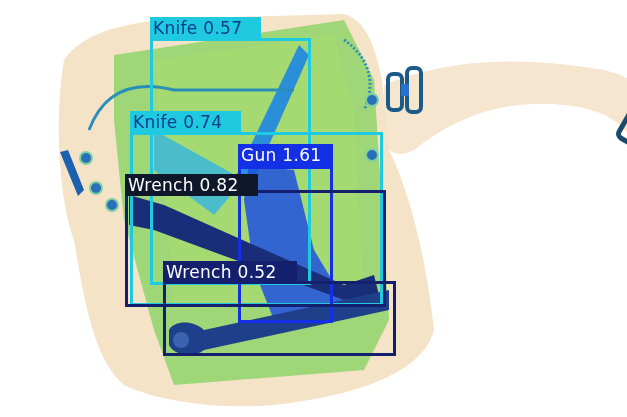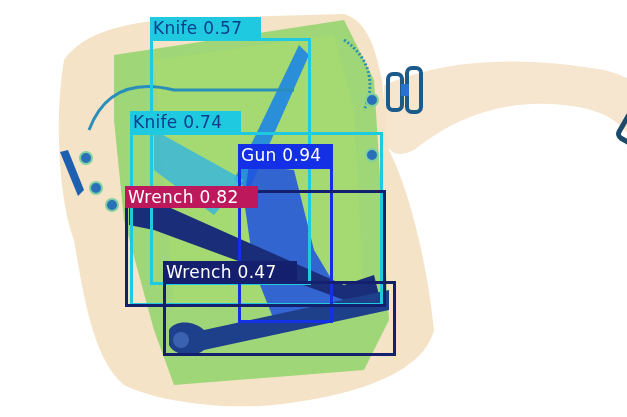--- a/index.html
+++ b/index.html
@@ -52,20 +52,20 @@
     <circle cx="328" cy="155" r="6" fill="#2a70b8" stroke="#7fd0a0" stroke-width="2"></circle>
   </svg>
 
   <div class="box" style="left:106px;top:38px;width:161px;height:247px;border-color:#1fc9e0;"></div>
   <div class="lbl" style="left:106px;top:17px;width:111px;background:#1fc9e0;color:#0c3d8c;">Knife 0.57</div>
 
   <div class="box" style="left:86px;top:132px;width:253px;height:174px;border-color:#1fc9e0;"></div>
   <div class="lbl" style="left:86px;top:111px;width:111px;background:#1fc9e0;color:#0c3d8c;">Knife 0.74</div>
 
   <div class="box" style="left:194px;top:166px;width:95px;height:157px;border-color:#1430e6;"></div>
-  <div class="lbl" style="left:194px;top:144px;width:95px;background:#1430e6;color:#ffffff;">Gun 0.94</div>
+  <div class="lbl" style="left:194px;top:144px;width:95px;background:#1430e6;color:#ffffff;">Gun 1.61</div>
 
   <div class="box" style="left:81px;top:190px;width:261px;height:117px;border-color:#14206e;"></div>
-  <div class="lbl" style="left:81px;top:186px;width:133px;background:#be185d;color:#ffffff;">Wrench 0.82</div>
+  <div class="lbl" style="left:81px;top:174px;width:133px;background:#0f172a;color:#ffffff;">Wrench 0.82</div>
 
   <div class="box" style="left:119px;top:281px;width:233px;height:75px;border-color:#14206e;"></div>
-  <div class="lbl" style="left:119px;top:261px;width:134px;background:#14206e;color:#ffffff;">Wrench 0.47</div>
+  <div class="lbl" style="left:119px;top:261px;width:134px;background:#14206e;color:#ffffff;">Wrench 0.52</div>
 </div>
 
 </body></html>

